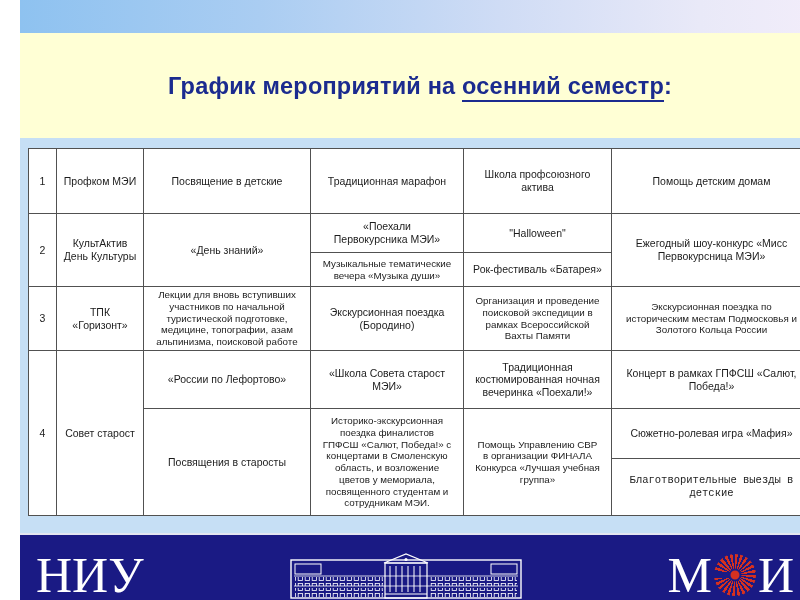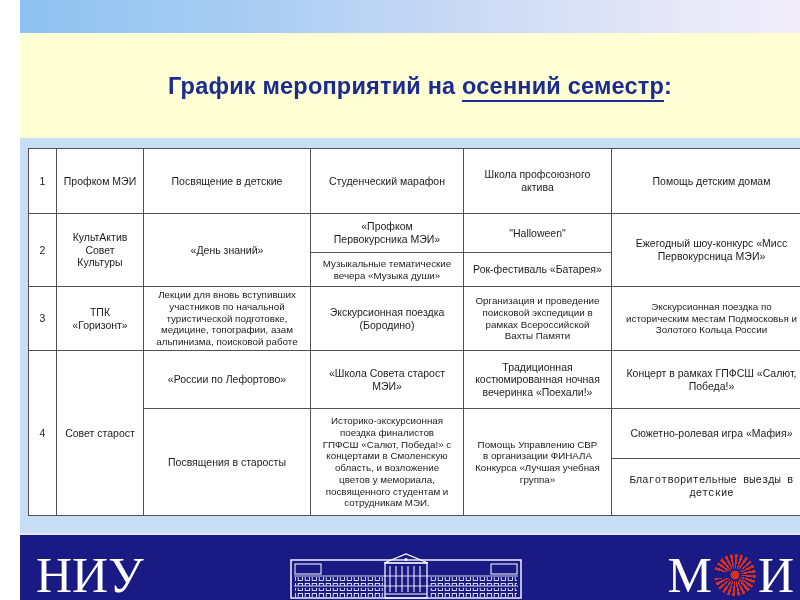--- a/index.html
+++ b/index.html
@@ -58,29 +58,29 @@
           <col style="width:167px">
         <col style="width:153px">
           <col style="width:148px">
           <col style="width:200px">
       </colgroup>
       <tbody>
         <tr class="r1">
           <td>1</td>
           <td>Профком МЭИ</td>
           <td>Посвящение в детские</td>
-          <td>Студенческий марафон</td>
+          <td>Традиционная марафон</td>
           <td><span class="wrap-narrow">Школа профсоюзного актива</span></td>
           <td>Помощь детским домам</td>
         </tr>
         <tr class="r2a">
           <td rowspan="2">2</td>
-          <td rowspan="2">КультАктив Совет Культуры</td>
+          <td rowspan="2">КультАктив День Культуры</td>
           <td rowspan="2">«День знаний»</td>
-          <td><span class="wrap-narrow">«Профком Первокурсника МЭИ»</span></td>
+          <td><span class="wrap-narrow">«Поехали Первокурсника МЭИ»</span></td>
           <td>"Halloween"</td>
           <td rowspan="2"><span class="wrap-narrow" style="max-width:170px">Ежегодный шоу-конкурс «Мисс Первокурсница МЭИ»</span></td>
         </tr>
         <tr class="r2b">
           <td class="small">Музыкальные тематические вечера «Музыка души»</td>
           <td>Рок-фестиваль «Батарея»</td>
         </tr>
         <tr class="r3">
           <td>3</td>
           <td>ТПК «Горизонт»</td>

